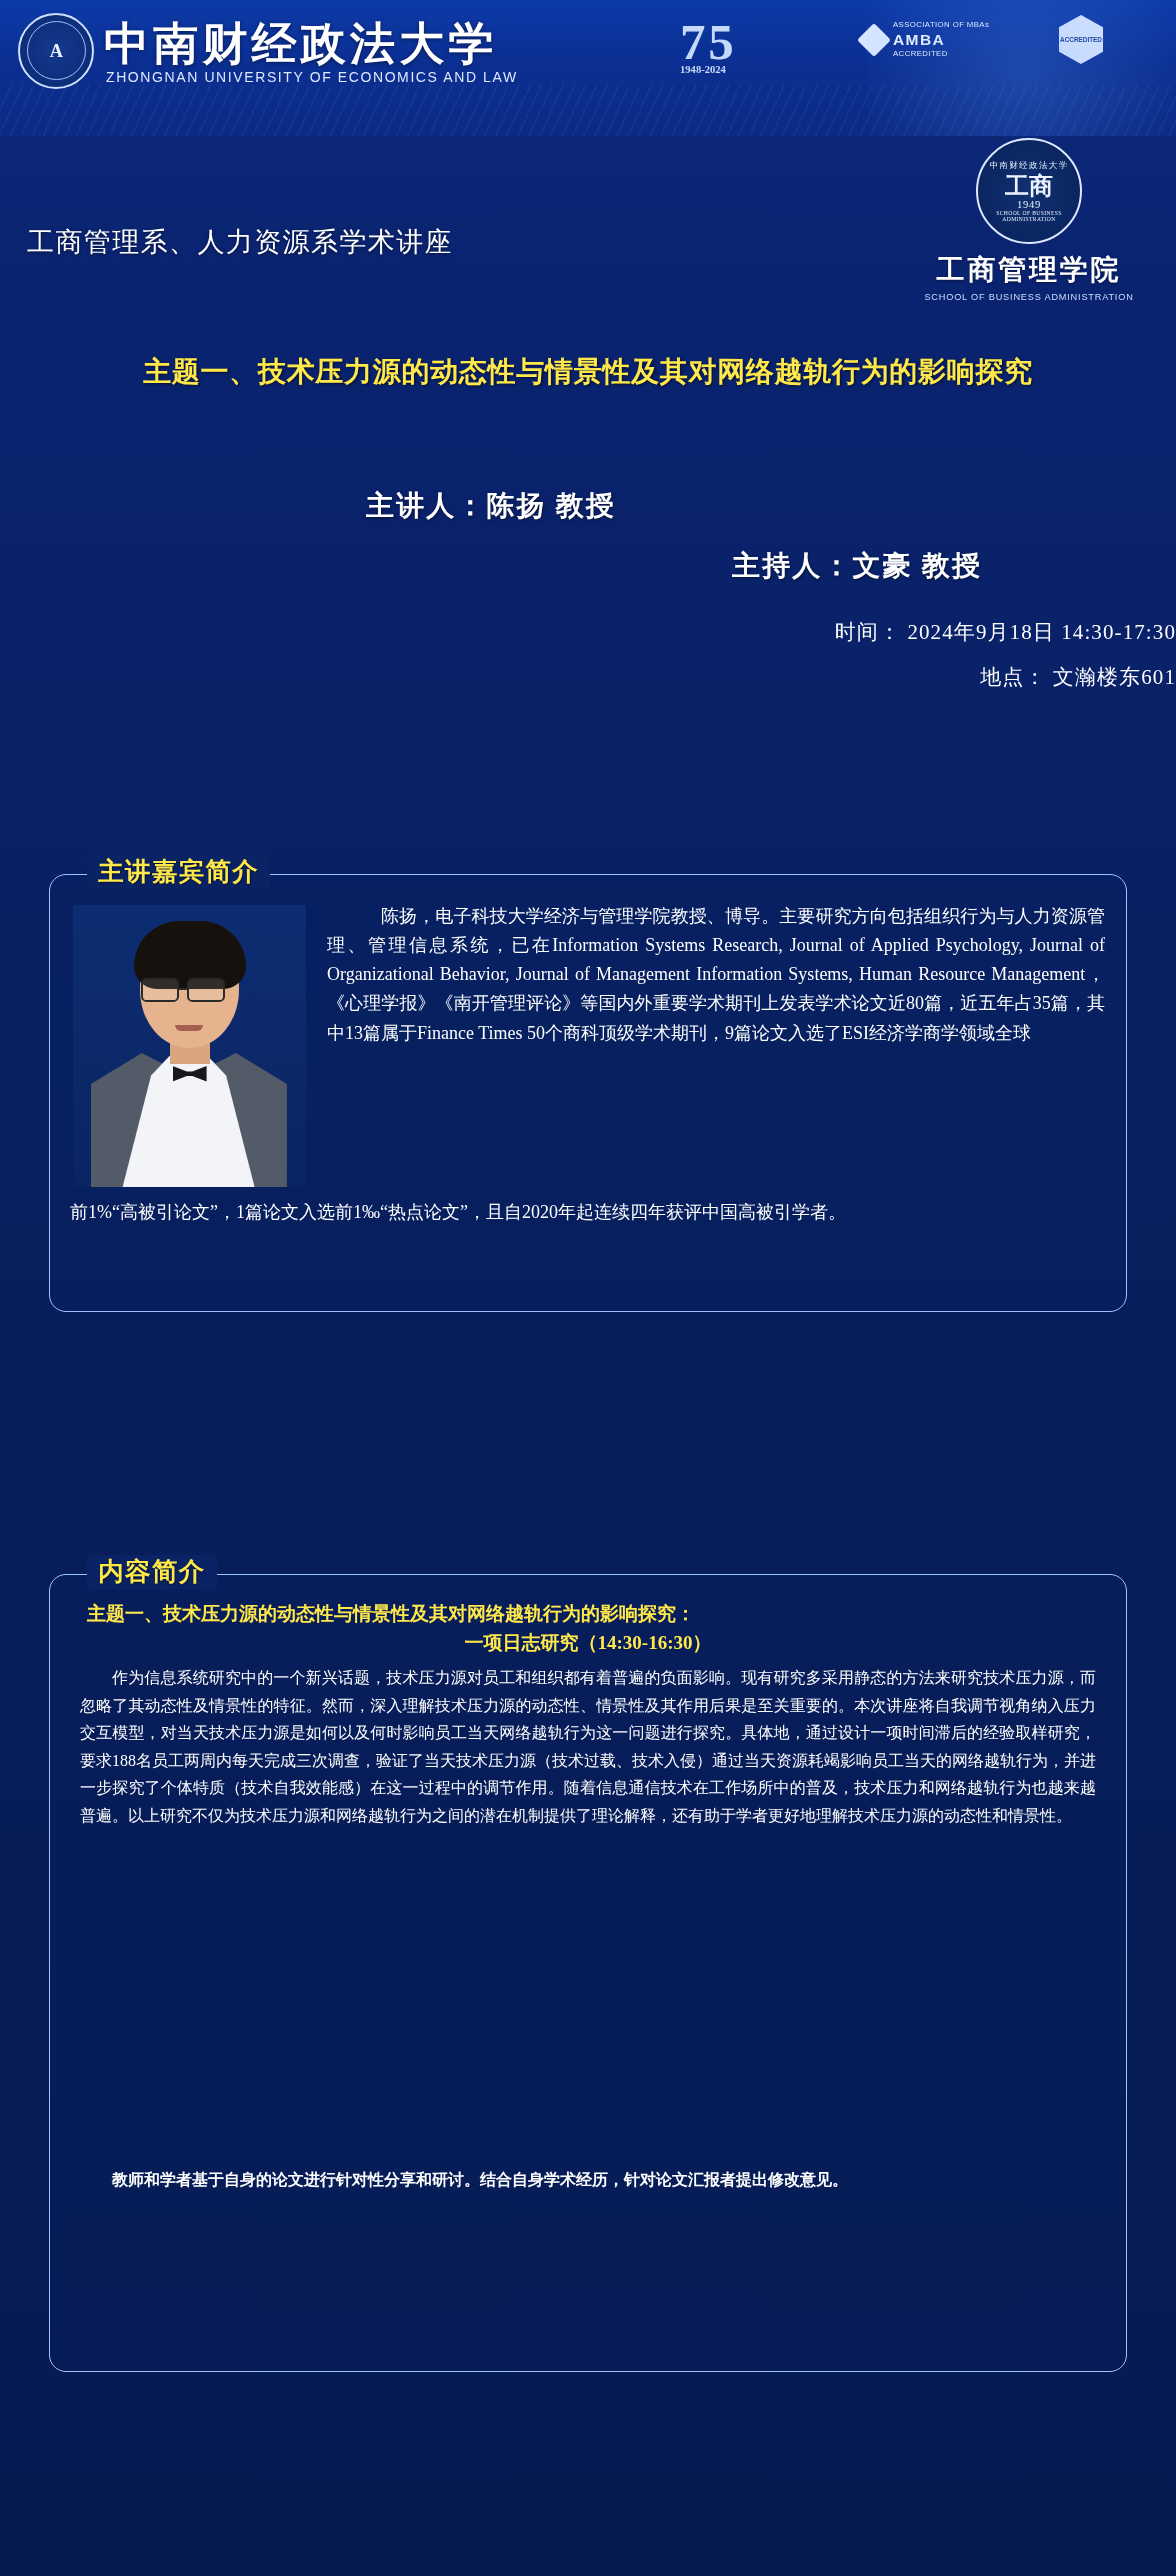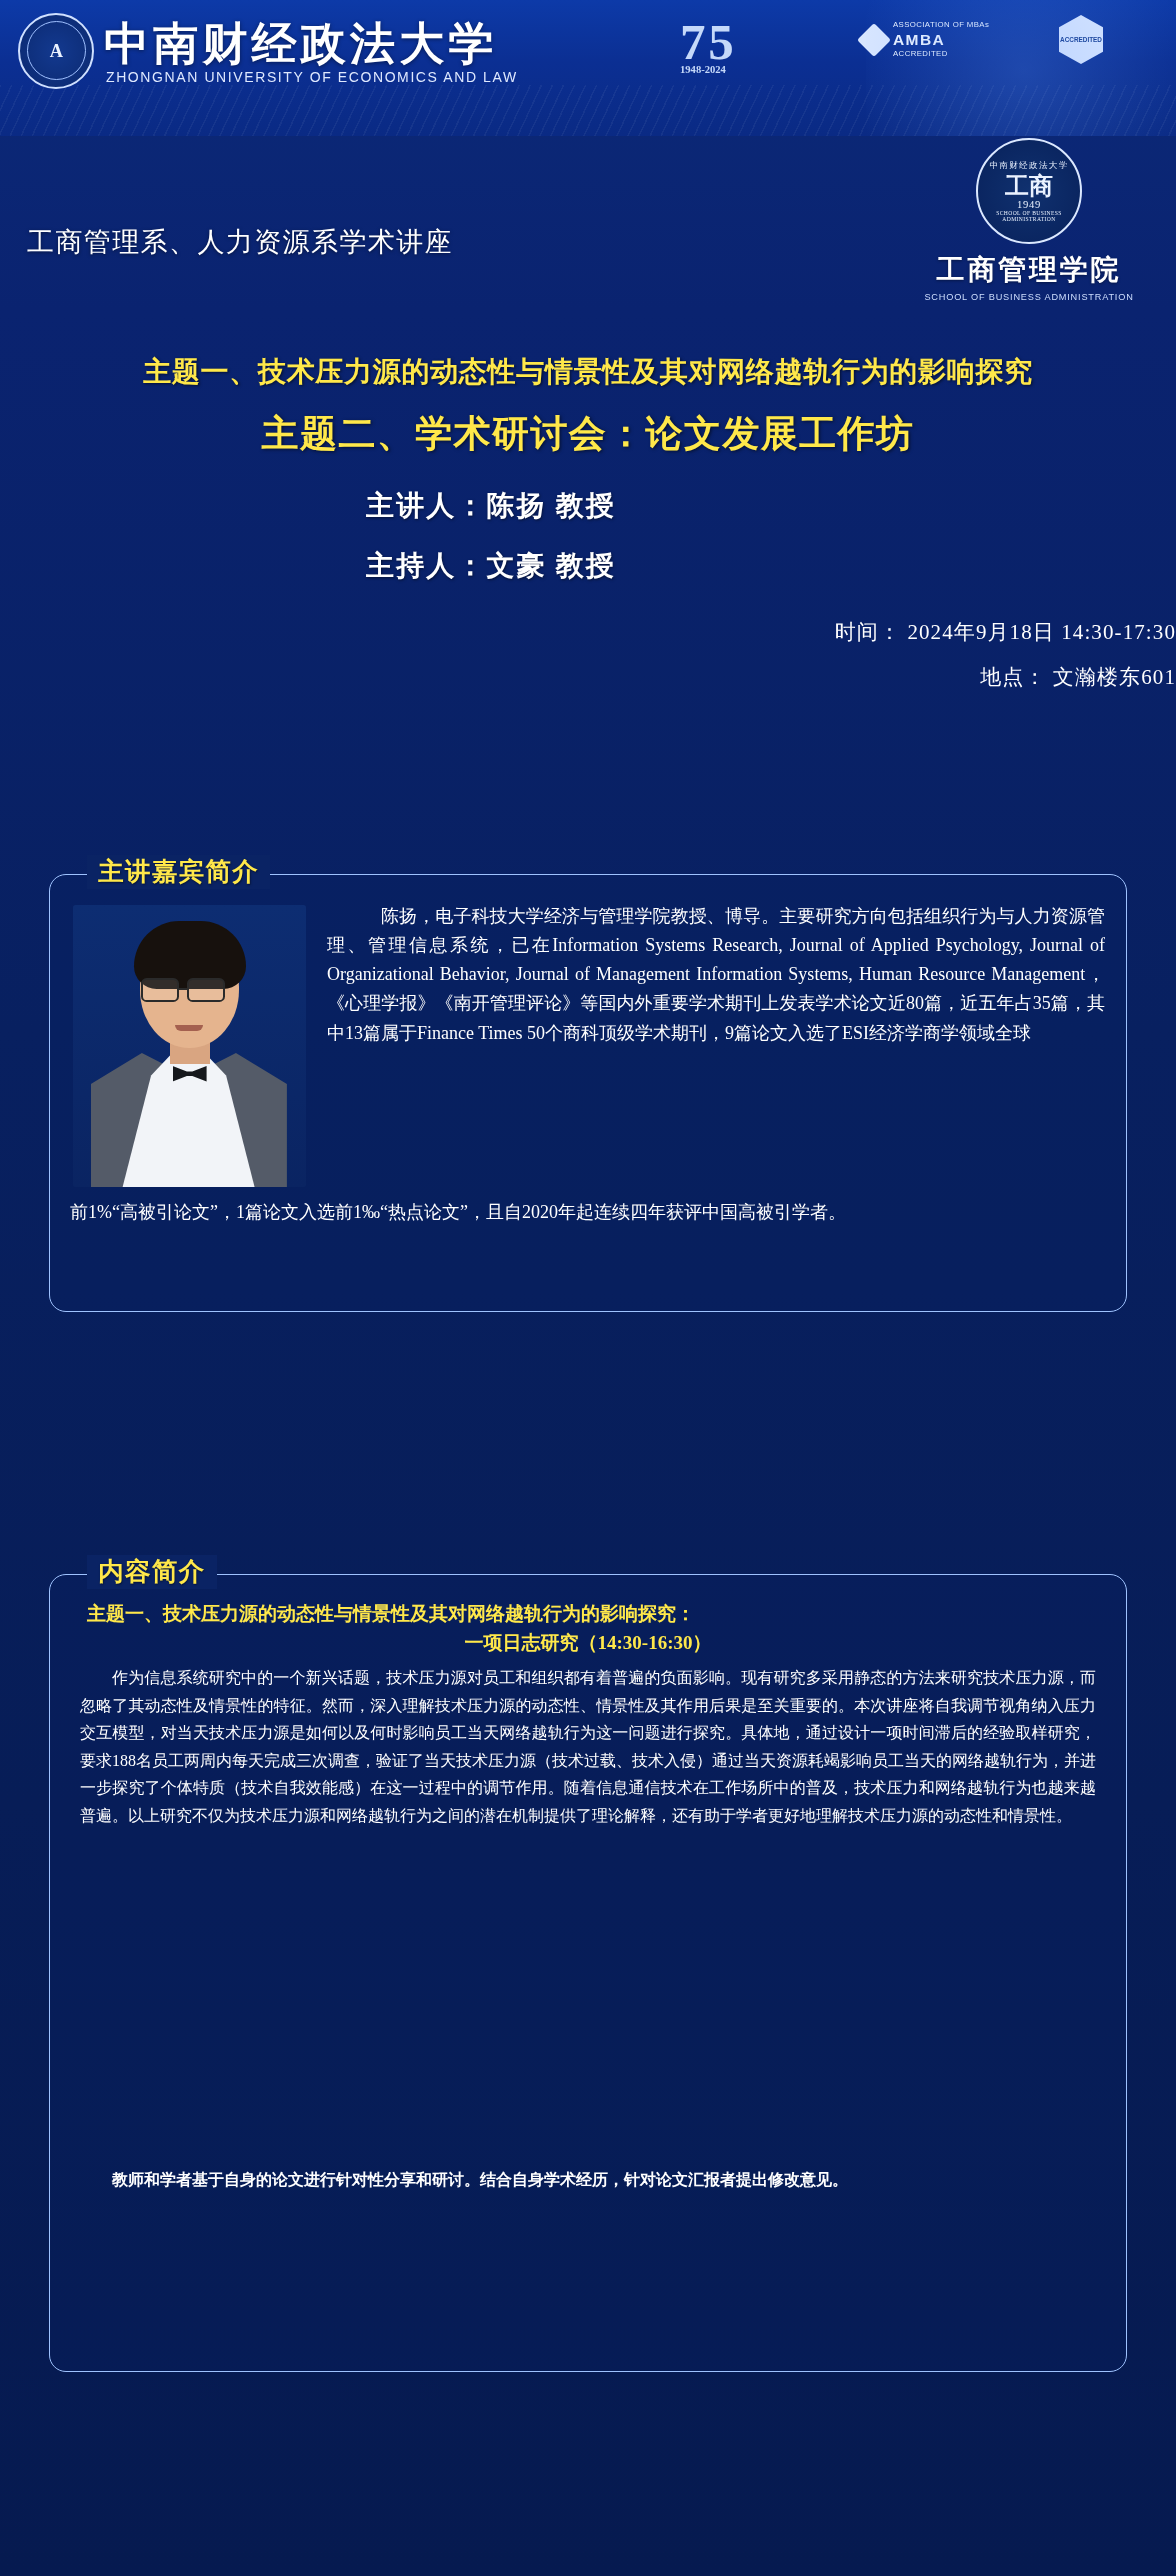--- a/index.html
+++ b/index.html
@@ -112,21 +112,21 @@
     position:absolute; left:0; top:409px; width:1176px; text-align:center;
     font-family:"Liberation Serif", serif; font-weight:bold; font-size:37px; color:#ffe84a;
     letter-spacing:1.4px; text-shadow:1.4px 1.4px 3.5px rgba(0,0,0,.55);
   }
   .speaker, .host {
     position:absolute; left:0; width:982px; text-align:center;
     font-family:"Liberation Serif", serif; font-weight:bold; font-size:28px; color:#ffffff;
     letter-spacing:2.1px; text-shadow:0.7px 1.4px 2.8px rgba(0,0,0,.5);
   }
   .speaker{ top:487px; }
-  .host{ top:547px; }
+  .host{ top:547px;text-align:right; }
   .when, .where {
     position:absolute; left:0; width:1176px; text-align:right;
     font-family:"Liberation Serif", serif; font-size:21px; color:#ffffff; letter-spacing:1.1px;
   }
   .when{ top:618px; }
   .where{ top:663px; }
 
   
   .box {
     position:absolute; border:1.4px solid #9fc3ff; border-radius:17px;
@@ -276,21 +276,20 @@
       <div class="yr">1949</div>
       <div class="bot">SCHOOL OF BUSINESS ADMINISTRATION</div>
     </div>
     <div class="cn">工商管理学院</div>
     <div class="en">SCHOOL OF BUSINESS ADMINISTRATION</div>
   </div>
 
   <div class="series-title">工商管理系、人力资源系学术讲座</div>
 
   <div class="t1">主题一、技术压力源的动态性与情景性及其对网络越轨行为的影响探究</div>
-  <div class="t2">主题二、学术研讨会：论文发展工作坊</div>
 
   <div class="speaker">主讲人：陈扬  教授</div>
   <div class="host">主持人：文豪  教授</div>
 
   <div class="when">时间： 2024年9月18日 14:30-17:30</div>
   <div class="where">地点： 文瀚楼东601</div>
 
   <div class="box" id="bio-box">
     <div class="box-legend">主讲嘉宾简介</div>
 

